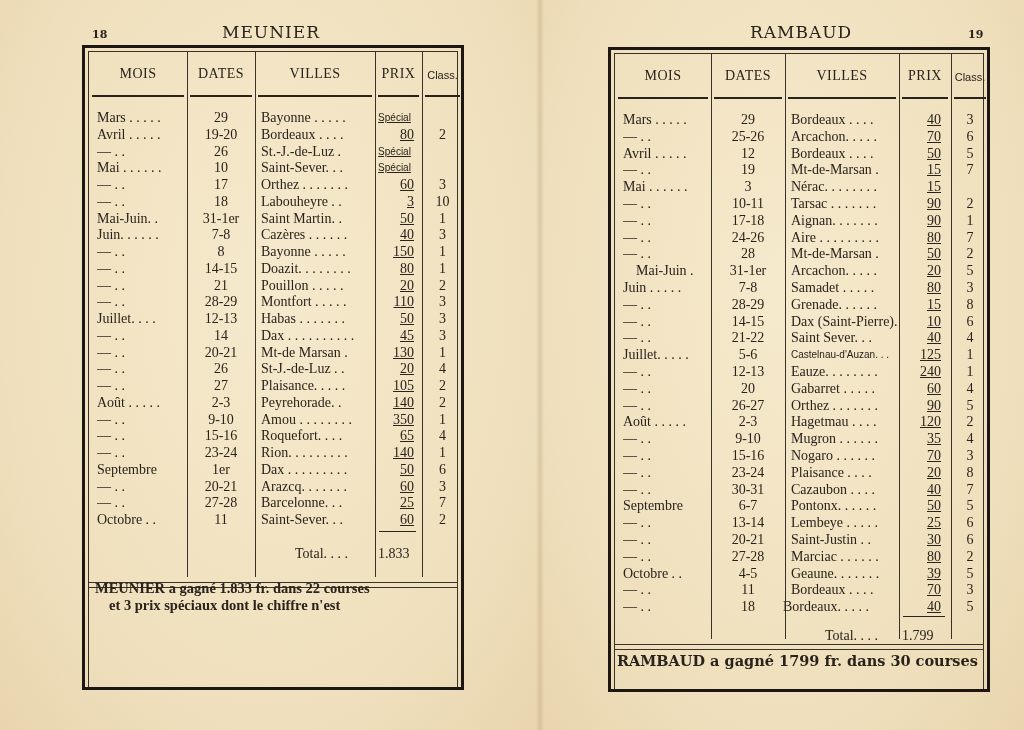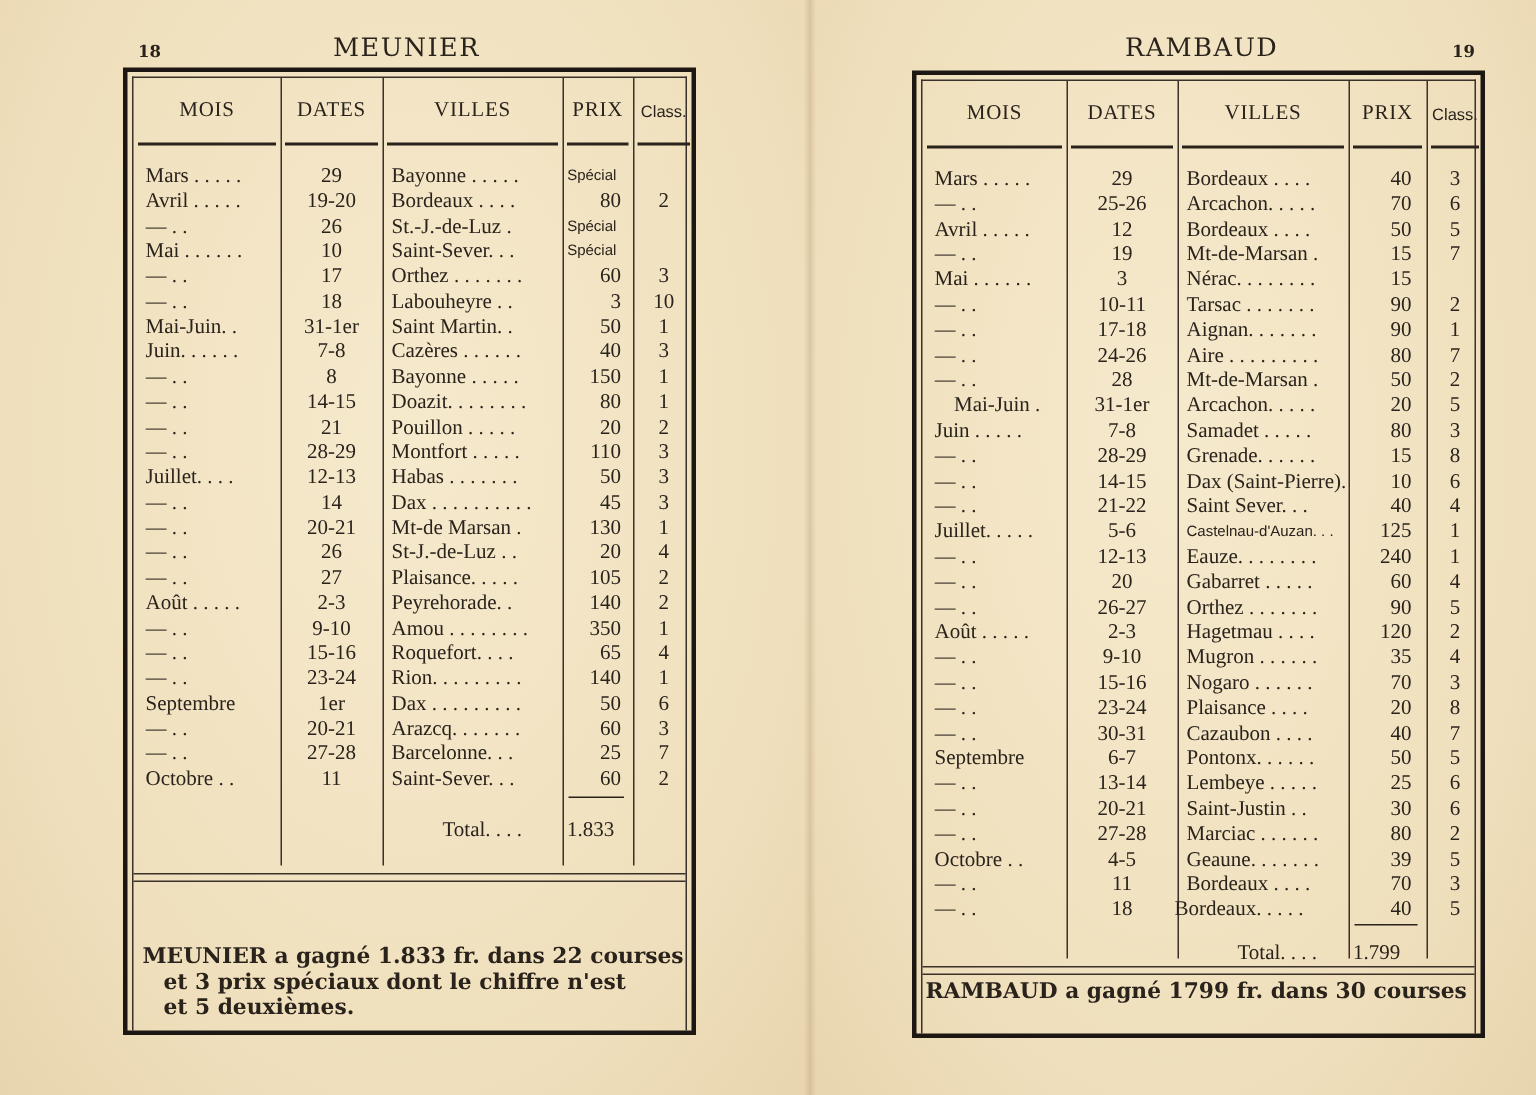--- a/index.html
+++ b/index.html
@@ -43,21 +43,21 @@
   }
   .hdr.small { font-size:11px; font-family:"Liberation Sans Narrow","Liberation Sans", sans-serif; letter-spacing:0; top:17px;}
   .hdr-rule { position:absolute; top:43px; height:2px; background:#2a231c; }
 
   .rows { position:absolute; left:0; right:0; top:58px; }
   .row { position:relative; height:16.8px; font-size:14px; line-height:16.8px; font-family:"Liberation Serif", serif; }
   .row span { position:absolute; top:0; white-space:nowrap; overflow:hidden; }
   .c-mois { text-align:left; }
   .c-dates { text-align:center; }
   .c-villes { text-align:left; }
-  .c-prix { text-align:right; }
+  .c-prix { text-align:right;text-decoration:underline; }
   .c-class { text-align:center; }
   .c-prix.special { font-size:10px; font-family:"Liberation Sans", sans-serif; text-align:center; }
   .c-villes.smallcity { font-size:10px; font-family:"Liberation Sans", sans-serif; }
 
   .total-row { position:absolute; font-size:14px; font-family:"Liberation Serif", serif; }
   .total-rule { position:absolute; height:1px; background:#2a231c; }
   .double-rule { position:absolute; height:4px; border-top:1px solid #3a3128; border-bottom:1px solid #3a3128; }
 
   .summary {
     position:absolute; font-size:14.5px; line-height:17px; font-weight:bold;
@@ -265,24 +265,23 @@
           <span class="c-dates" style="left: 98px; width: 68px;">11</span>
           <span class="c-villes" style="left: 172px; width: 112px;">Saint-Sever. . .</span>
           <span class="c-prix" style="left: 286px; width: 39px;">60</span>
           <span class="c-class" style="left: 333px; width: 41px;">2</span>
         </div>
       </div>
       <div class="total-rule" style="left: 290px; width: 37px; top: 479px;"></div>
       <div class="total-row" style="left: 206px; top: 494px;">Total. . . .</div>
       <div class="total-row" style="left: 289px; top: 494px;">1.833</div>
       <div class="double-rule" style="left: 0px; right: 0px; top: 530px;"></div>
-      <div class="summary" style="left: 6px; top: 577px; width: 380px;">
+      <div class="summary" style="left: 6px; top: 528px; width: 380px; font-family: Liberation Serif, serif;">
         <div class="l1" style="padding-left: 0px;">MEUNIER a gagné 1.833 fr. dans 22 courses</div>
         <div class="l2" style="padding-left: 14px;">et 3 prix spéciaux dont le chiffre n'est</div>
-        <div class="l2" style="padding-left: 14px;">et 5 deuxièmes.</div>
       </div>
     </div>
 </div>
 
 <div class="running-head" style="left:750px;">RAMBAUD</div>
 <div class="page-num" style="left:968px;">19</div>
 
 <div class="frame" id="frame-right" style="left:608px; top:47px; width:382px; height:645px;">
   <div class="frame-inner">
       <div class="col-line" style="left: 96px; height: 585px;"></div>

